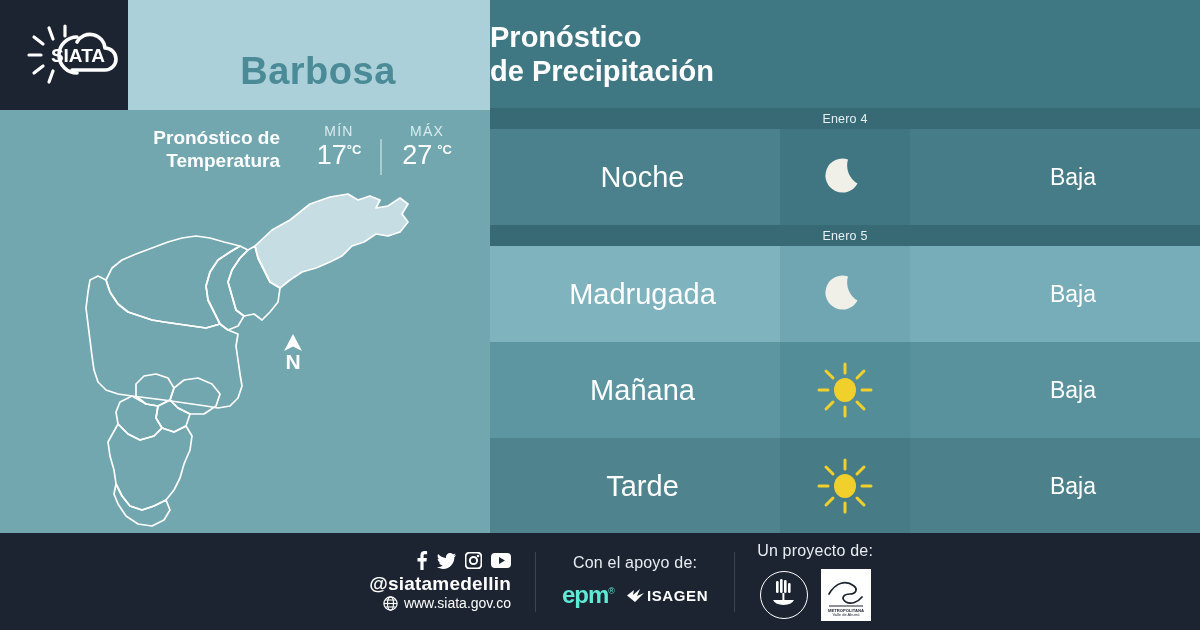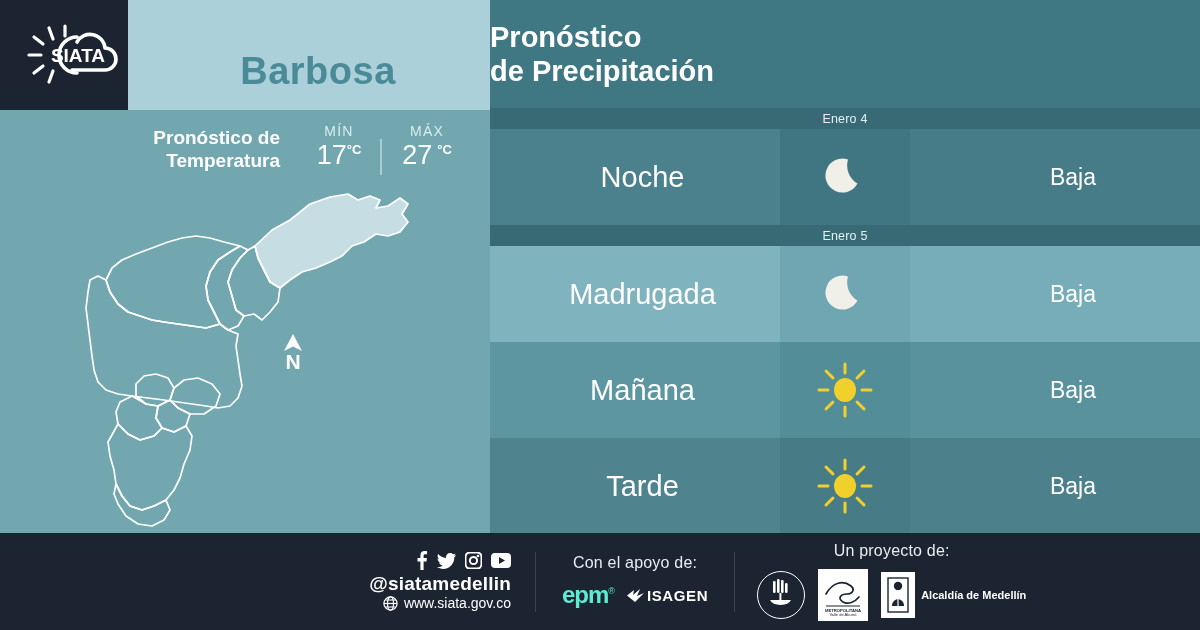--- a/index.html
+++ b/index.html
@@ -381,29 +381,18 @@
             </svg>
           </div>
           <div class="area-card">
             <svg width="44" height="46" viewBox="0 0 44 46">
               <path d="M5 22 C12 10, 22 8, 30 14 C34 17, 32 22, 26 22 C20 22, 16 26, 22 30 C27 33, 34 30, 38 25" fill="none" stroke="#1b2430" stroke-width="1.7" stroke-linecap="round"></path>
               <line x1="5" y1="34" x2="39" y2="34" stroke="#1b2430" stroke-width="1.1"></line>
               <text x="22" y="39.5" font-family="Liberation Sans, sans-serif" font-size="4.2" font-weight="bold" fill="#1b2430" text-anchor="middle">METROPOLITANA</text>
               <text x="22" y="44" font-family="Liberation Sans, sans-serif" font-size="4" fill="#1b2430" text-anchor="middle">Valle de Aburrá</text>
             </svg>
           </div>
-          <div style="display:flex;align-items:center;">
-            <div class="alc-card">
-              <svg width="26" height="38" viewBox="0 0 26 38">
-                <rect x="3" y="2" width="20" height="34" fill="none" stroke="#1b2430" stroke-width="1.4"></rect>
-                <circle cx="13" cy="10" r="4.2" fill="#1b2430"></circle>
-                <path d="M7 30 C7 21, 19 21, 19 30 Z" fill="#1b2430"></path>
-                <line x1="13" y1="14" x2="13" y2="31" stroke="#ffffff" stroke-width="1.2"></line>
-              </svg>
-            </div>
-            <span class="alc-txt">Alcaldía de Medellín</span>
-          </div>
         </div>
       </div>
 
     </div>
   </div>
 </div>
 
 </body></html>

